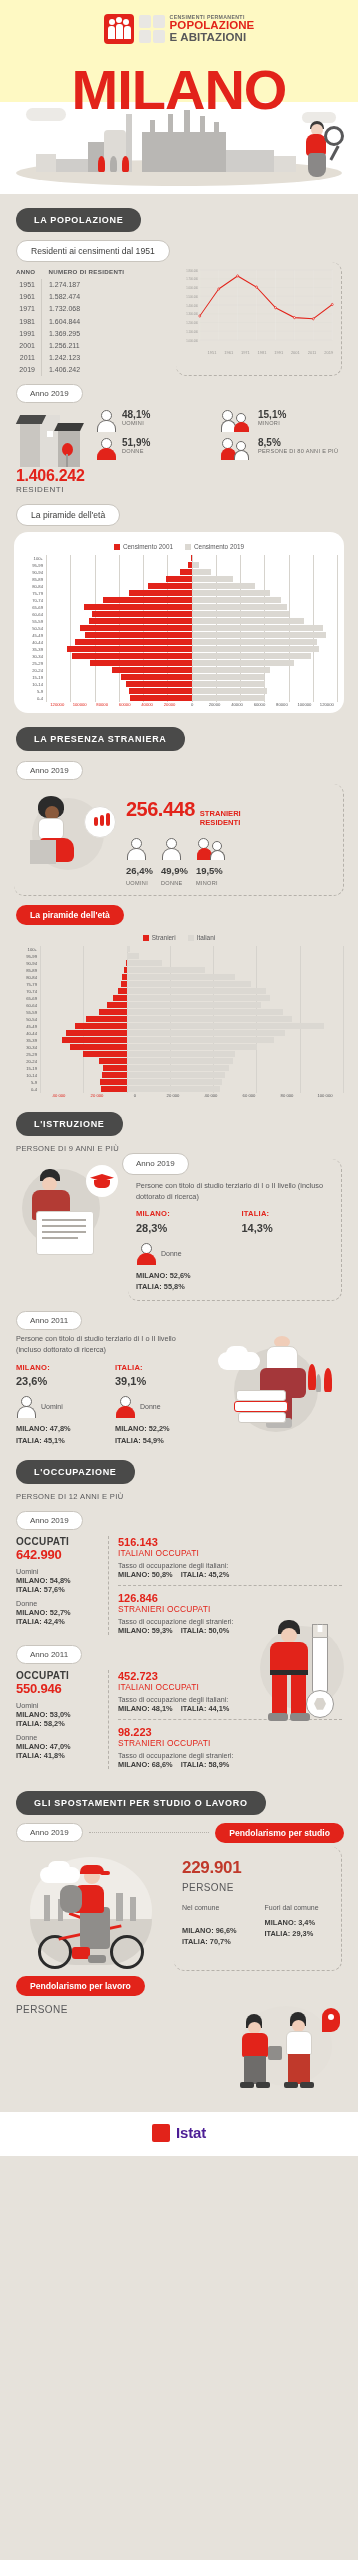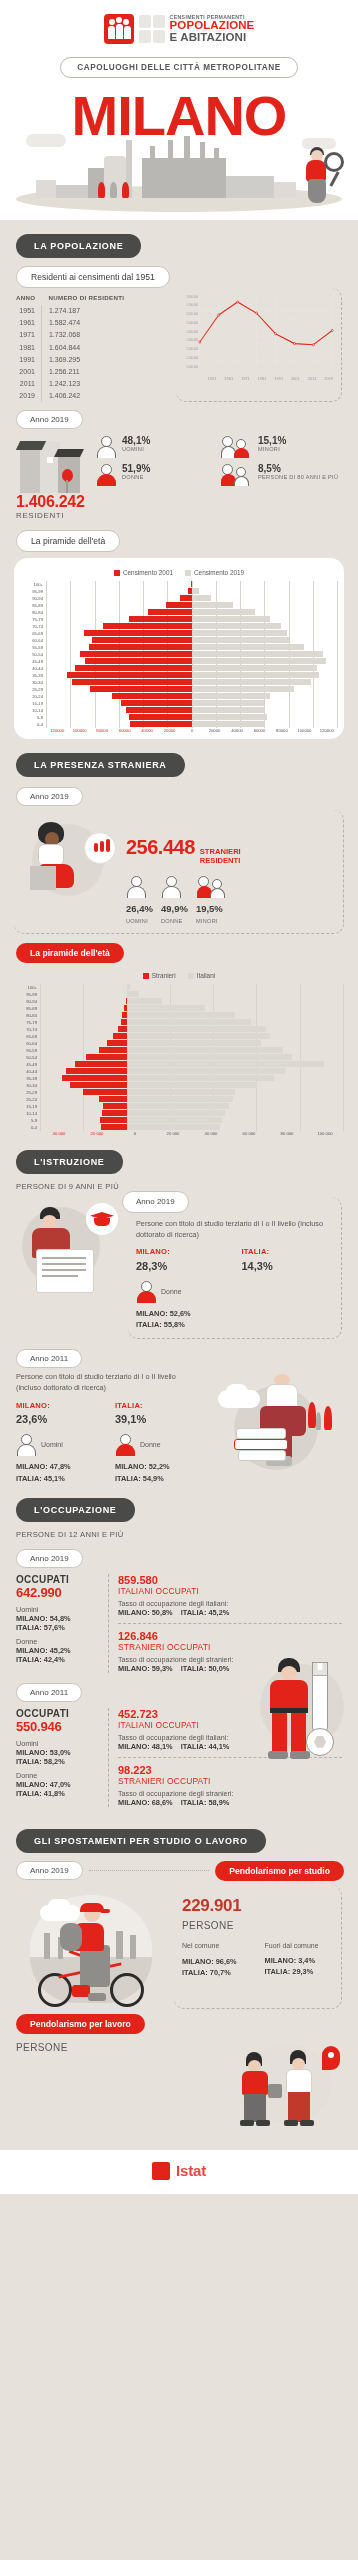--- a/index.html
+++ b/index.html
@@ -5,21 +5,21 @@
   * { box-sizing: border-box; margin: 0; padding: 0; }
   body {
     width: 358px;
     font-family: "Liberation Sans", sans-serif;
     background: #e6e2db;
     color: #3c3c3b;
   }
   .page { width: 358px; position: relative; background: #e6e2db; }
 
   
-  .header-white { background: #ffffff; padding: 10px 0 0; }
+  .header-white { background: #fef9c3; padding: 10px 0 0; }
   .logo-row { display: flex; justify-content: center; align-items: center; gap: 5px; padding: 4px 0 8px; }
   .logo-mark { width: 30px; height: 30px; background: #e2231a; border-radius: 4px; position: relative; flex: 0 0 auto; }
   .logo-mark .fig { position: absolute; background: #fff; border-radius: 50%; }
   .logo-grid { display: grid; grid-template-columns: 12px 12px; grid-template-rows: 13px 13px; gap: 2px; flex: 0 0 auto; }
   .logo-cell { background: #e9e7e3; border-radius: 2px; }
   .logo-text { line-height: 1.02; }
   .logo-text .l1 { font-size: 5.2px; letter-spacing: .35px; color: #6b6b6b; font-weight: 600; }
   .logo-text .l2 { font-size: 11.5px; letter-spacing: .1px; color: #e2231a; font-weight: 700; }
   .logo-text .l3 { font-size: 11.5px; letter-spacing: .1px; color: #58585a; font-weight: 700; }
 
@@ -158,21 +158,21 @@
   .occ-num { font-size: 13px; font-weight: 800; color: #e2231a; letter-spacing: -.2px; }
   .occ-sub { font-size: 7.2px; color: #58585a; margin-top: 5px; }
   .occ-kv { font-size: 7.4px; font-weight: 700; color: #3c3c3b; }
   .occ-big { font-size: 11px; font-weight: 800; color: #e2231a; }
   .occ-cap { font-size: 8.4px; color: #e2231a; letter-spacing: .2px; }
   .occ-txt { font-size: 7.2px; color: #58585a; margin-top: 3px; }
   .hr-dash { border-top: 1px dashed #b5b1aa; margin: 6px 0; }
 
   .footer { background: #fff; padding: 12px 0 14px; display: flex; justify-content: center; align-items: center; gap: 6px; margin-top: 10px; }
   .footer .mark { width: 18px; height: 18px; background: #e2231a; border-radius: 2px; }
-  .footer .nm { font-size: 15px; font-weight: 800; color: #ef4444; letter-spacing: -.2px; }
+  .footer .nm { font-size: 15px; font-weight: 800; color: #4c1d95; letter-spacing: -.2px; }
 </style>
 </head>
 <body>
 
 <div class="page">
 
   <div class="header-white">
     <div class="logo-row">
       <div class="logo-mark">
         <span class="fig" style="left:5px;top:5px;width:6px;height:6px;"></span>
@@ -188,23 +188,20 @@
         <div class="logo-cell"></div>
         <div class="logo-cell"></div>
       </div>
       <div class="logo-text">
         <div class="l1">CENSIMENTI PERMANENTI</div>
         <div class="l2">POPOLAZIONE</div>
         <div class="l3">E ABITAZIONI</div>
       </div>
     </div>
 
-    <div class="center" style="padding:4px 0 0;">
-      <span class="pill-outline">CAPOLUOGHI DELLE CITTÀ METROPOLITANE</span>
-    </div>
 
     <div class="city-title">MILANO</div>
 
     <div class="skyline">
       <div class="cloud" style="left:26px;top:6px;width:40px;height:13px;"></div>
       <div class="cloud" style="right:22px;top:10px;width:34px;height:11px;"></div>
       <div class="ground"></div>
       <div class="bldg lt" style="left:36px;bottom:22px;width:20px;height:18px;"></div>
       <div class="bldg" style="left:56px;bottom:22px;width:34px;height:13px;"></div>
       <div class="bldg dk" style="left:88px;bottom:22px;width:16px;height:30px;"></div>
@@ -646,21 +643,21 @@
         <div style="position:absolute;left:16px;top:6px;width:26px;height:22px;background:#2b2b2b;border-radius:50% 50% 40% 40%;"></div>
         <div style="position:absolute;left:23px;top:16px;width:14px;height:14px;background:#8a5a3c;border-radius:50%;"></div>
         <div style="position:absolute;left:16px;top:28px;width:26px;height:22px;background:#fff;border:1px solid #cfcbc4;border-radius:6px;"></div>
         <div style="position:absolute;left:18px;top:48px;width:34px;height:24px;background:#e2231a;border-radius:4px 10px 6px 6px;"></div>
         <div style="position:absolute;left:8px;top:50px;width:26px;height:24px;background:#c9c6c1;"></div>
         <div style="position:absolute;right:2px;top:16px;width:32px;height:32px;background:#fff;border:1px solid #e0ddd8;border-radius:50%;"></div>
         <div style="position:absolute;right:14px;top:25px;width:4px;height:11px;background:#e2231a;border-radius:2px;"></div>
         <div style="position:absolute;right:8px;top:23px;width:4px;height:13px;background:#e2231a;border-radius:2px;"></div>
         <div style="position:absolute;right:20px;top:27px;width:4px;height:9px;background:#e2231a;border-radius:2px;"></div>
       </div>
-      <div class="info" style="padding-top:4px;margin-top:12px;">
+      <div class="info" style="padding-top:4px;">
         <div style="display:flex;align-items:baseline;gap:5px;">
           <span style="font-size:20px;font-weight:800;color:#e2231a;letter-spacing:-.5px;">256.448</span>
           <span style="font-size:7.6px;font-weight:700;color:#e2231a;line-height:1.15;width:42px;">STRANIERI RESIDENTI</span>
         </div>
         <div style="display:flex;gap:8px;margin-top:10px;">
           <div>
             <div class="ic">
                 <span class="hd"></span>
                 <span class="bd"></span>
               </div>
@@ -1026,25 +1023,25 @@
     <div style="padding:2px 0 0 16px;"><span class="pill-year">Anno 2019</span></div>
 
     <div class="occ-block" style="margin-top:6px;">
       <div class="occ-left">
         <div class="occ-title">OCCUPATI</div>
         <div class="occ-num">642.990</div>
         <div class="occ-sub">Uomini</div>
         <div class="occ-kv">MILANO: 54,8%</div>
         <div class="occ-kv">ITALIA: 57,6%</div>
         <div class="occ-sub">Donne</div>
-        <div class="occ-kv">MILANO: 45,2%</div>
+        <div class="occ-kv">MILANO: 52,7%</div>
         <div class="occ-kv">ITALIA: 42,4%</div>
       </div>
       <div class="occ-right">
-        <div class="occ-big">859.580</div>
+        <div class="occ-big">516.143</div>
         <div class="occ-cap">ITALIANI OCCUPATI</div>
         <div class="occ-txt">Tasso di occupazione degli italiani:</div>
         <div style="display:flex;gap:8px;">
             <span class="occ-kv">MILANO: 50,8%</span>
             <span class="occ-kv">ITALIA: 45,2%</span>
           </div>
         <div class="hr-dash"></div>
         <div class="occ-big">126.846</div>
         <div class="occ-cap">STRANIERI OCCUPATI</div>
         <div class="occ-txt">Tasso di occupazione degli stranieri:</div>
@@ -1135,21 +1132,21 @@
         <div style="position:absolute;left:84px;top:24px;width:10px;height:4px;background:#e2231a;border-radius:2px;"></div>
         <div style="position:absolute;left:56px;top:100px;width:18px;height:12px;background:#e2231a;border-radius:3px;"></div>
         <div style="position:absolute;left:72px;top:108px;width:18px;height:8px;background:#8f8d8a;border-radius:3px;"></div>
       </div>
       <div class="info dashbox" style="padding:8px;border-radius:10px;border-top:none;">
         <div style="font-size:17px;font-weight:800;color:#c0392b;letter-spacing:-.3px;">229.901</div>
         <div style="font-size:10px;color:#58585a;letter-spacing:.4px;">PERSONE</div>
         <div class="two" style="margin-top:8px;">
           <div>
             <div class="sml">Nel comune</div>
-            <div class="kv" style="margin-top:4px;">MILANO: 96,6%</div>
+            <div class="kv" style="margin-top:11px;">MILANO: 96,6%</div>
             <div class="kv">ITALIA: 70,7%</div>
           </div>
           <div>
             <div class="sml">Fuori dal comune</div>
             <div class="kv" style="margin-top:3px;">MILANO: 3,4%</div>
             <div class="kv">ITALIA: 29,3%</div>
           </div>
         </div>
       </div>
     </div>

